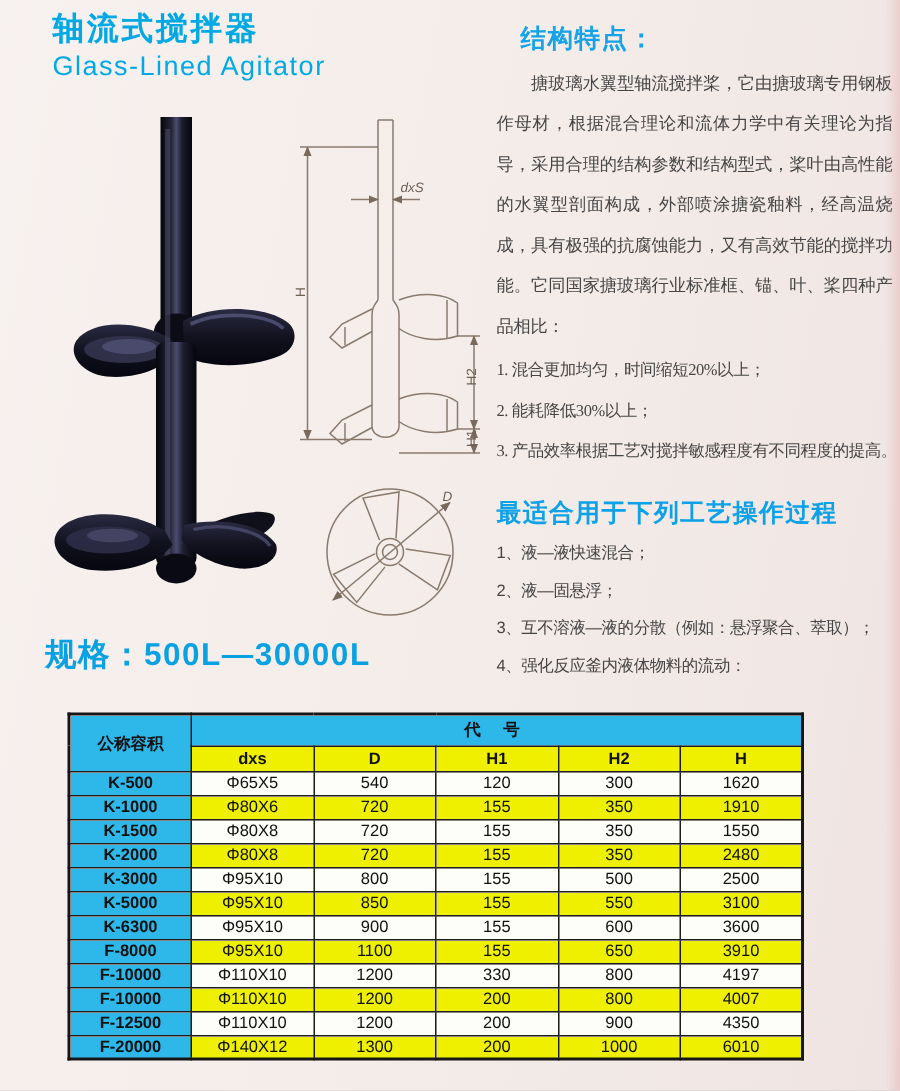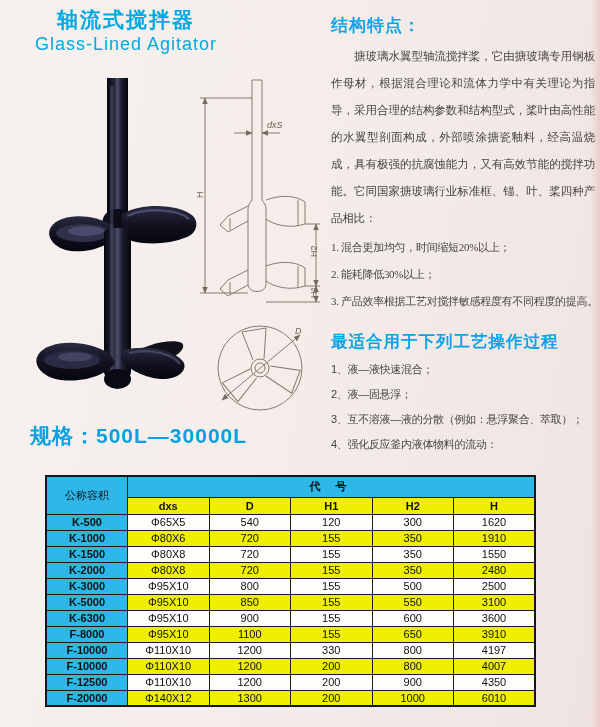--- a/index.html
+++ b/index.html
@@ -7,28 +7,28 @@
     position:relative;width:600px;height:727px;overflow:hidden;
     background:linear-gradient(100deg,#f7f1ef 0%,#f4edea 45%,#f1e8e5 80%,#efe3e1 100%);
     font-family:"Liberation Sans","DejaVu Sans",sans-serif;
   }
   .page::after{
     content:"";position:absolute;top:0;right:0;width:10px;height:727px;
     background:linear-gradient(to left, rgba(221,160,160,.35), rgba(221,160,160,0));
     pointer-events:none;
   }
   .title-block{position:absolute;left:35px;top:8px;line-height:1.15;}
-  .title-zh{font-size:21px;font-weight:bold;color:#00a9e3;letter-spacing:2px;margin:0;text-align:center;}
+  .title-zh{font-size:21px;font-weight:bold;color:#00a9e3;letter-spacing:2px;margin:0;}
   .title-en{font-size:18px;font-weight:normal;color:#00a9e3;margin:2px 0 0 0;letter-spacing:1px;}
 
   .photo-svg{position:absolute;left:30px;top:76px;}
   .draw-svg{position:absolute;left:192px;top:78px;}
 
   .right-col{position:absolute;left:331px;top:14px;width:264px;}
-  .sec-heading{font-size:17px;font-weight:bold;color:#14a3e8;letter-spacing:1px;margin:0 0 6px 0;}
+  .sec-heading{font-size:17px;font-weight:bold;color:#14a3e8;letter-spacing:1px;margin:0 0 6px 16px;}
   .para{
     font-size:11.5px;line-height:27px;color:#454545;margin:0;
     text-align:justify;text-indent:2em;letter-spacing:-0.2px;
   }
   .num-list{margin:2px 0 0 0;}
   .num-item{font-size:11px;line-height:27px;color:#454545;white-space:nowrap;letter-spacing:-0.3px;font-family:Liberation Serif, serif;}
   .sec-heading2{font-size:16.5px;font-weight:bold;color:#0da2e8;letter-spacing:1px;margin:16px 0 4px 0;white-space:nowrap;}
   .num-item2{font-size:11px;line-height:25px;color:#454545;white-space:nowrap;letter-spacing:-0.3px;}
 
   .spec-line{position:absolute;left:30px;top:422px;font-size:21px;font-weight:bold;color:#0aa1e2;letter-spacing:1px;}
@@ -43,21 +43,21 @@
     border:1px solid #1c1c1c;text-align:center;vertical-align:middle;
     font-size:11px;color:#111;padding:0;overflow:hidden;
   }
   tr.hdr-top{height:21px;}
   tr.hdr-sub{height:17px;}
   tbody tr{height:16px;}
   .bg-blue{background:#2eb7e9;}
   .bg-yellow{background:#eef000;}
   .bg-white{background:#fdfdfa;}
   th.group{font-weight:bold;letter-spacing:6px;font-size:12px;}
-  th.col1{font-weight:normal;font-size:11.5px;}
+  th.col1{font-weight:bold;font-size:11.5px;}
   th.sub{font-weight:bold;}
   td.model-col{font-weight:bold;background:#2eb7e9;}
 </style>
 </head>
 <body>
 
 <div class="page">
 
   <div class="title-block">
     <h1 class="title-zh">轴流式搅拌器</h1>

